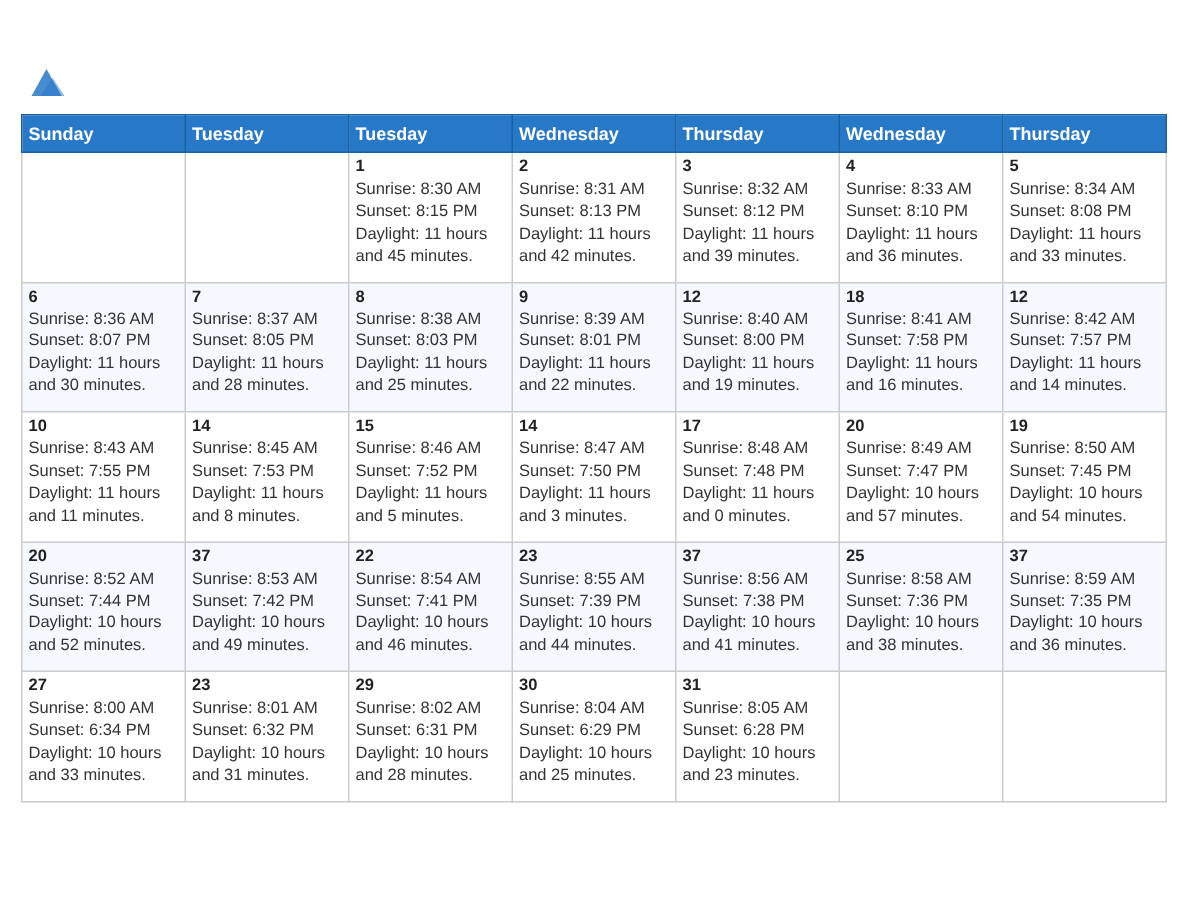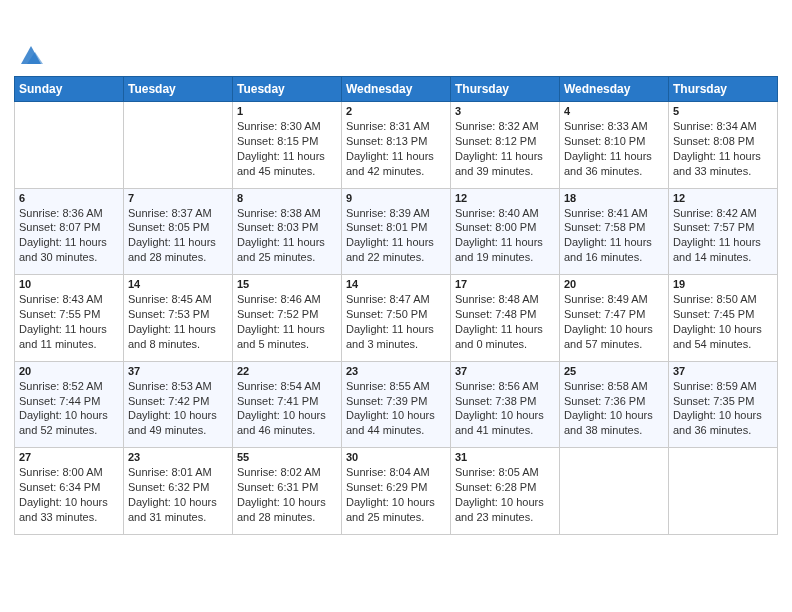--- a/index.html
+++ b/index.html
@@ -262,21 +262,21 @@
         <tr>
           <td>
             <span class="day-num">27</span>
             <div class="day-info">Sunrise: 8:00 AM<br>Sunset: 6:34 PM<br>Daylight: 10 hours and 33 minutes.</div>
           </td>
           <td>
             <span class="day-num">23</span>
             <div class="day-info">Sunrise: 8:01 AM<br>Sunset: 6:32 PM<br>Daylight: 10 hours and 31 minutes.</div>
           </td>
           <td>
-            <span class="day-num">55</span>
+            <span class="day-num">29</span>
             <div class="day-info">Sunrise: 8:02 AM<br>Sunset: 6:31 PM<br>Daylight: 10 hours and 28 minutes.</div>
           </td>
           <td>
             <span class="day-num">30</span>
             <div class="day-info">Sunrise: 8:04 AM<br>Sunset: 6:29 PM<br>Daylight: 10 hours and 25 minutes.</div>
           </td>
           <td>
             <span class="day-num">31</span>
             <div class="day-info">Sunrise: 8:05 AM<br>Sunset: 6:28 PM<br>Daylight: 10 hours and 23 minutes.</div>
           </td>

